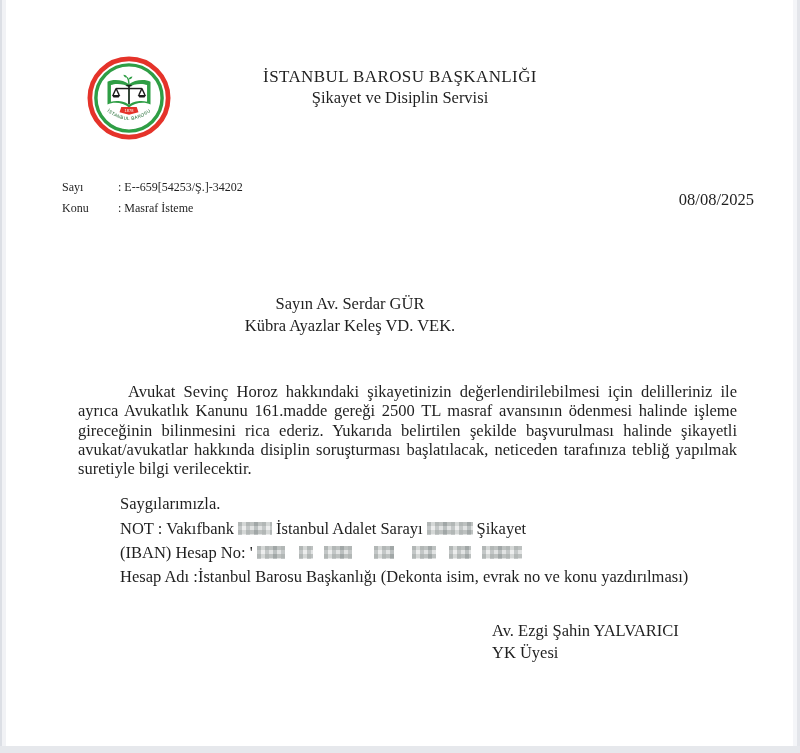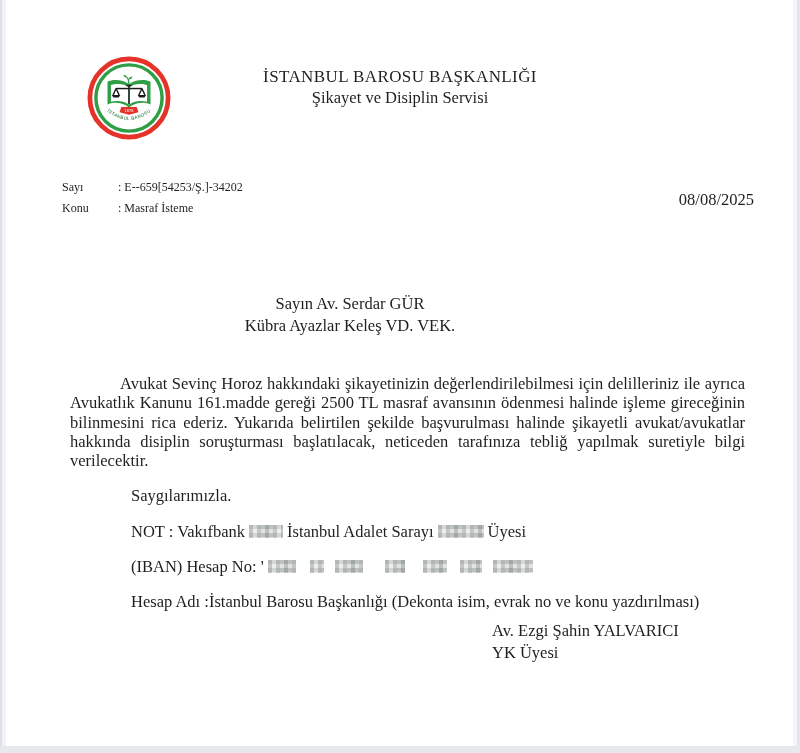--- a/index.html
+++ b/index.html
@@ -30,22 +30,22 @@
   .meta .row{white-space:nowrap;}
   .meta .lbl{display:inline-block;width:56px;}
 
   .date{position:absolute;right:46px;top:178px;font-size:16.5px;margin-top:12px;}
 
   .recipient{position:absolute;left:0;width:700px;top:293px;text-align:center;
     font-size:16.5px;line-height:21.5px;}
 
   .bodytext{position:absolute;left:62px;top:366px;width:691px;
     font-size:16.5px;line-height:19.3px;}
-  .para{text-align:justify;text-indent:50px;margin:8px;}
-  .line{margin:16px;padding-left:53px;white-space:nowrap;}
+  .para{text-align:justify;text-indent:50px;margin:16px;}
+  .line{margin:5px;padding-left:53px;white-space:nowrap;}
 
   .redact{display:inline-block;height:13px;vertical-align:-1px;
     background-color:#d4d7d6;
     background-image:
       linear-gradient(90deg,rgba(90,100,100,.28) 0 4px,transparent 4px 8px),
       linear-gradient(0deg,rgba(255,255,255,.55) 0 4px,transparent 4px 8px),
       linear-gradient(90deg,transparent 0 12px,rgba(120,128,128,.25) 12px 20px);
     background-size:8px 8px,8px 8px,24px 13px;
     margin:0 4px;}
   .r-a{width:34px;} .r-b{width:46px;}
@@ -124,21 +124,21 @@
 
   <div class="recipient">
     <div>Sayın Av. Serdar GÜR</div>
     <div>Kübra Ayazlar Keleş VD. VEK.</div>
   </div>
 
   <div class="bodytext">
     <p class="para">Avukat Sevinç Horoz hakkındaki şikayetinizin değerlendirilebilmesi için delilleriniz ile ayrıca Avukatlık Kanunu 161.madde gereği 2500 TL masraf avansının ödenmesi halinde işleme gireceğinin bilinmesini rica ederiz. Yukarıda belirtilen şekilde başvurulması halinde şikayetli avukat/avukatlar hakkında disiplin soruşturması başlatılacak, neticeden tarafınıza tebliğ yapılmak suretiyle bilgi verilecektir.</p>
     <div class="line">Saygılarımızla.</div>
     <div class="line">
-      <span>NOT : Vakıfbank</span><span class="redact r-a"></span><span>İstanbul Adalet Sarayı</span><span class="redact r-b"></span><span>Üyesi</span>
+      <span>NOT : Vakıfbank</span><span class="redact r-a"></span><span>İstanbul Adalet Sarayı</span><span class="redact r-b"></span><span>Şikayet</span>
     </div>
     <div class="line">
       <span>(IBAN) Hesap No: '</span><span class="redact r1"></span><span class="redact r2"></span><span class="redact r3"></span><span class="redact r4"></span><span class="redact r5"></span><span class="redact r6"></span><span class="redact r7"></span>
     </div>
     <div class="line">Hesap Adı :İstanbul Barosu Başkanlığı (Dekonta isim, evrak no ve konu yazdırılması)</div>
   </div>
 
   <div class="signature">
     <div>Av. Ezgi Şahin YALVARICI</div>
     <div>YK Üyesi</div>

